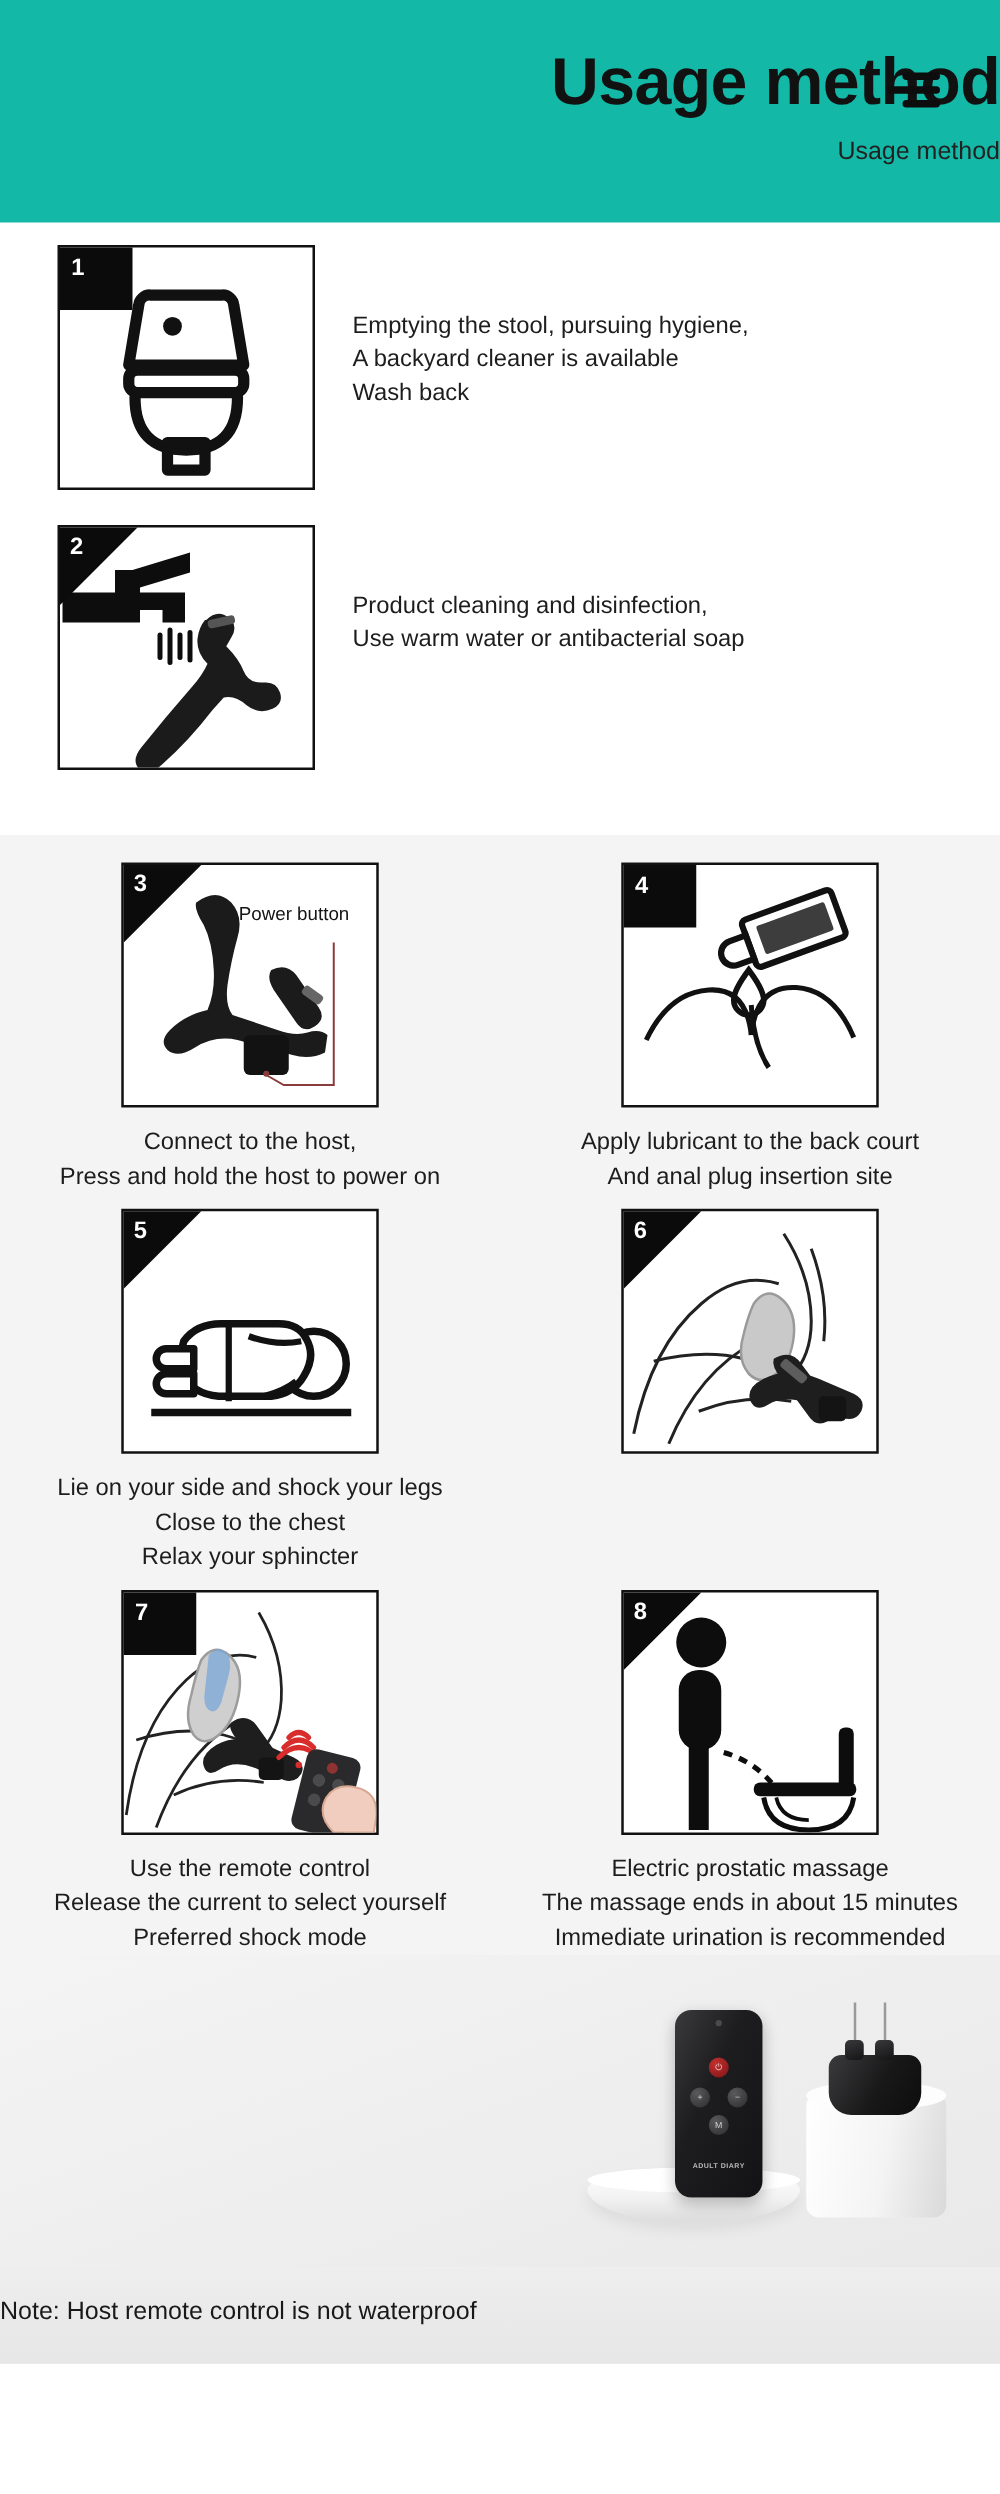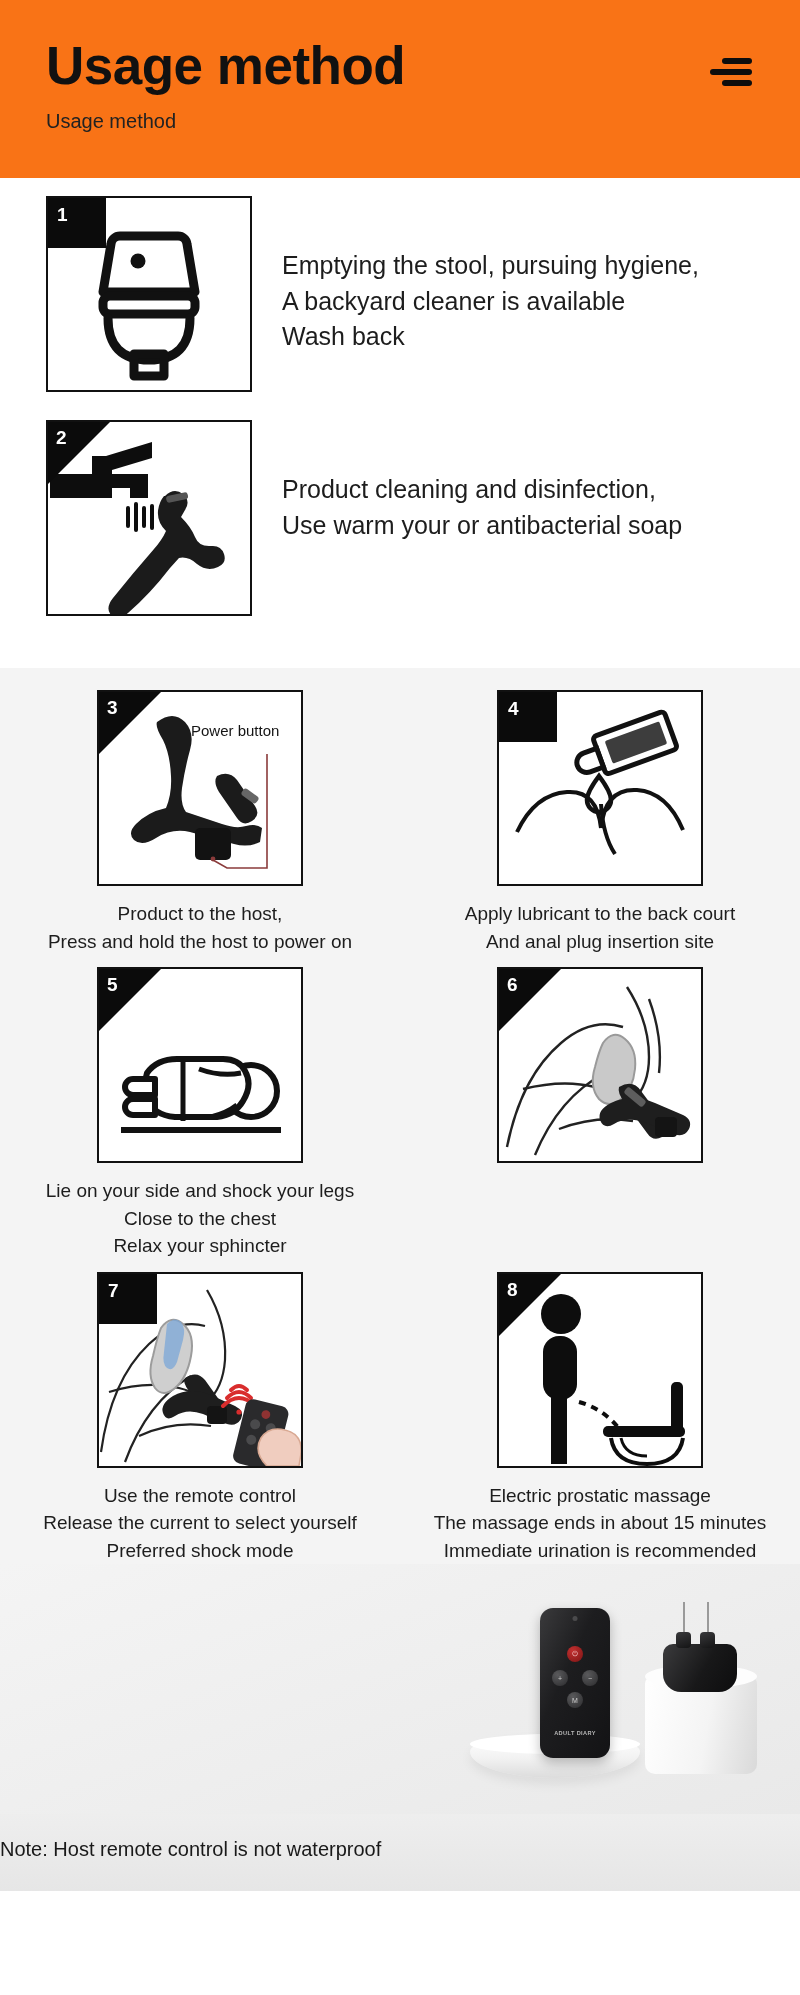--- a/index.html
+++ b/index.html
@@ -8,22 +8,23 @@
     background: #ffffff;
     font-family: "Liberation Sans", "DejaVu Sans", sans-serif;
     color: #1a1a1a;
   }
   body { width: 800px; height: 1995px; position: relative; overflow: hidden; }
 
   
   .header {
     position: relative;
     padding: 38px 0 0 46px;
-    background: #f97316;
+    background: #14b8a6;
     height: 178px;
+    text-align: right;
   }
   .page-title {
     font-size: 53px;
     font-weight: bold;
     letter-spacing: -0.5px;
     line-height: 1.05;
     color: #111;
   }
   .page-subtitle {
     font-size: 20px;
@@ -54,21 +55,21 @@
   .top-step {
     display: flex;
     align-items: flex-start;
     padding-left: 46px;
     margin-bottom: 28px;
   }
   .top-step .frame { flex: 0 0 auto; }
   .top-step .side-text {
     margin-left: 30px;
     padding-top: 52px;
-    font-size: 25px;
+    font-size: 19px;
     line-height: 1.42;
     color: #1d1d1d;
   }
 
   
   .frame {
     position: relative;
     border: 2px solid #111;
     background: #fff;
     width: 206px;
@@ -242,21 +243,21 @@
           <line x1="104" y1="84" x2="104" y2="106"></line>
         </g>
         <g fill="#1b1b1b">
           <path d="M117 74 q9 -9 18 -2 q8 7 2 16 l-4 7 q10 10 14 20 q4 10 16 9 q10 -1 13 8 q3 9 -6 13 q-11 5 -21 -3 q-9 -8 -18 -6 l-9 10 q-20 26 -42 45 q-11 9 -17 2 q-6 -7 2 -17 q20 -25 41 -49 q8 -9 12 -18 q-9 -9 -8 -20 q1 -9 6 -15 z"></path>
         </g>
         <rect x="118" y="72" width="22" height="7" rx="3" fill="#555" transform="rotate(-12 129 75)"></rect>
       </svg>
     </div>
     <div class="side-text">
       <div>Product cleaning and disinfection,</div>
-      <div>Use warm your or antibacterial soap</div>
+      <div>Use warm water or antibacterial soap</div>
     </div>
   </div>
 
 </div>
 
 <div class="grey-section">
   <div class="grid2">
 
     <div class="cell">
       <div class="frame">
@@ -269,21 +270,21 @@
           <rect x="142" y="100" width="18" height="8" rx="3" fill="#666" transform="rotate(36 151 104)"></rect>
           <rect x="96" y="136" width="36" height="32" rx="5" fill="#121212"></rect>
           <g stroke="#8a3b3b" stroke-width="1.6" fill="none">
             <path d="M114 168 L128 176 L168 176 L168 62"></path>
           </g>
           <circle cx="114" cy="167" r="2.4" fill="#8a3b3b"></circle>
           <text x="92" y="44" font-family="Liberation Sans, sans-serif" font-size="15" fill="#141414">Power button</text>
         </svg>
       </div>
       <div class="caption">
-        <div>Product to the host,</div>
+        <div>Connect to the host,</div>
         <div>Press and hold the host to power on</div>
       </div>
     </div>
 
     <div class="cell">
       <div class="frame">
         <div class="badge-corner">4</div>
         <svg width="202" height="192" viewBox="0 0 202 192">
           <g transform="rotate(-20 128 58)">
             <rect x="100" y="34" width="76" height="40" rx="4" fill="#fff" stroke="#111" stroke-width="5"></rect>

